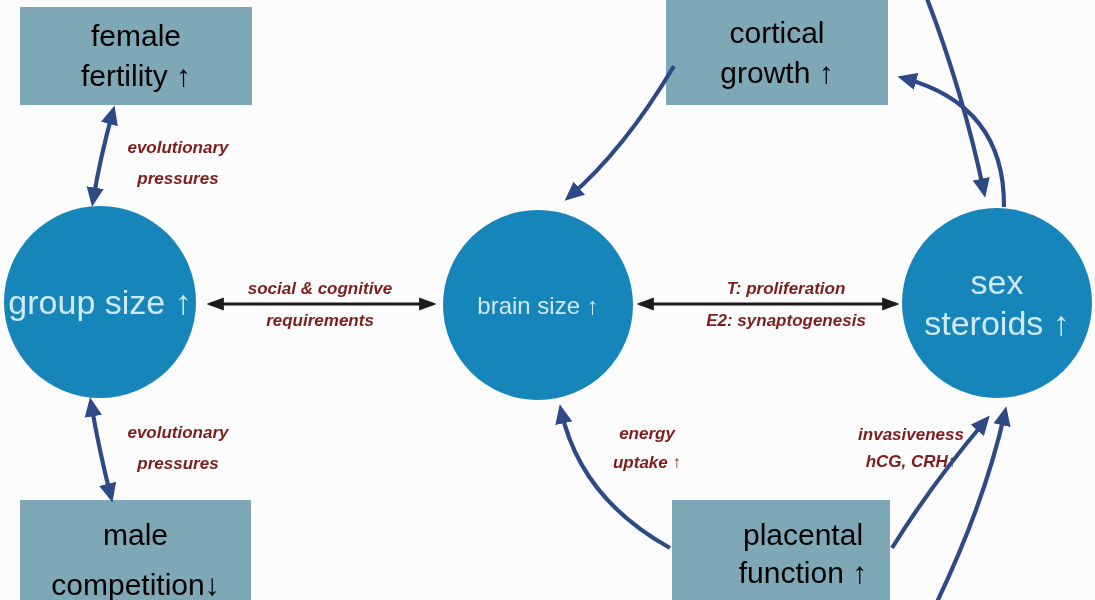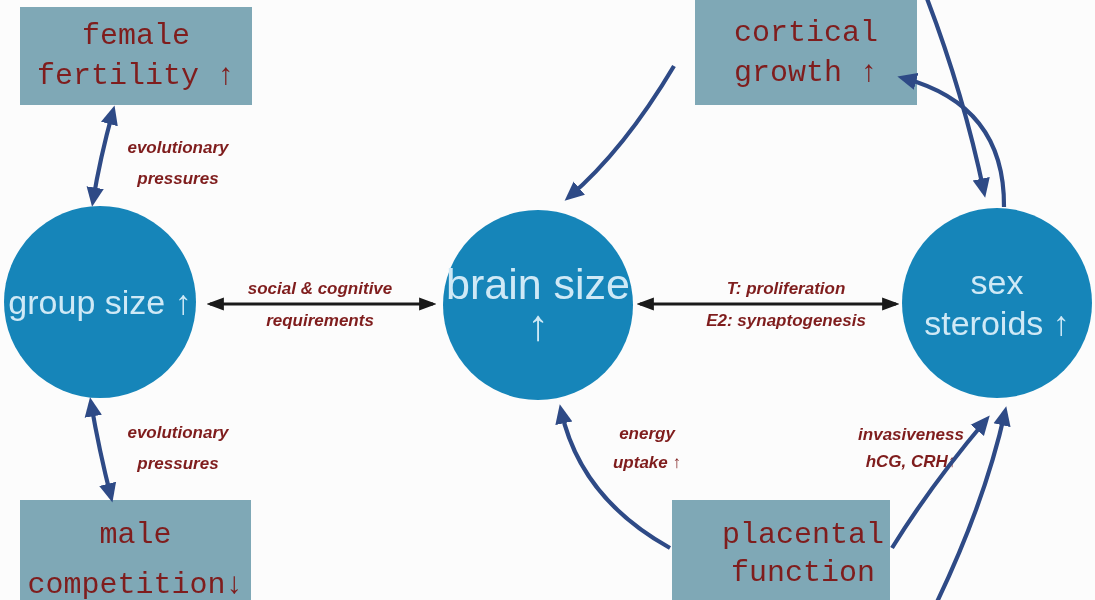--- a/index.html
+++ b/index.html
@@ -1,23 +1,23 @@
 <!DOCTYPE html>
 <html><head>
 <meta charset="utf-8">
 <style>
   html,body{margin:0;padding:0;background:#fff;}
   #canvas{
     position:relative;width:1095px;height:600px;overflow:hidden;
     background:#fcfcfc;font-family:"Liberation Sans",sans-serif;
   }
   .box{
-    position:absolute;background:#7fa8b6;color:#7f1d1d;
+    position:absolute;background:#7fa8b6;color:#000000;
     display:flex;flex-direction:column;align-items:center;justify-content:center;
-    text-align:center;font-size:30px;line-height:40px;font-family:Liberation Mono, monospace;
+    text-align:center;font-size:30px;line-height:40px;
   }
   .box.cut{justify-content:flex-start;padding-top:16px;line-height:38px;box-sizing:border-box;}
   .circle{
     position:absolute;background:#1685b9;border-radius:50%;color:#cfe9f6;
     display:flex;flex-direction:column;align-items:center;justify-content:center;
     text-align:center;font-size:34px;line-height:41px;
   }
   .ann{
     position:absolute;transform:translateX(-50%);
     font-style:italic;font-weight:600;color:#7f1d1d;
@@ -33,40 +33,40 @@
 </head>
 <body>
 
 <div id="canvas">
 
   <div class="box" style="left:20px;top:7px;width:232px;height:98px;">
     <span>female</span>
     <span>fertility ↑</span>
   </div>
 
-  <div class="box" style="left:695px;top:0px;width:222px;height:105px;">
+  <div class="box" style="left:666px;top:0px;width:222px;height:105px;">
     <span>cortical</span>
     <span>growth ↑</span>
   </div>
 
   <div class="box cut" style="left:20px;top:500px;width:231px;height:100px;gap:12px;">
     <span>male</span>
     <span>competition↓</span>
   </div>
 
   <div class="box cut" style="left:672px;top:500px;width:218px;height:100px;padding-left:44px;">
     <span>placental</span>
     <span>function ↑</span>
   </div>
 
   <div class="circle" style="left:4px;top:206px;width:192px;height:192px;">
     <span>group size ↑</span>
   </div>
 
-  <div class="circle" style="left:443px;top:210px;width:190px;height:190px;font-size:43px;">
+  <div class="circle" style="left:443px;top:210px;width:190px;height:190px;font-size:24px;">
     <span>brain size ↑</span>
   </div>
 
   <div class="circle" style="left:902px;top:208px;width:190px;height:190px;">
     <span>sex</span>
     <span>steroids ↑</span>
   </div>
 
   <div class="ann" style="left:178px;top:132px;">
     <div>evolutionary</div>

